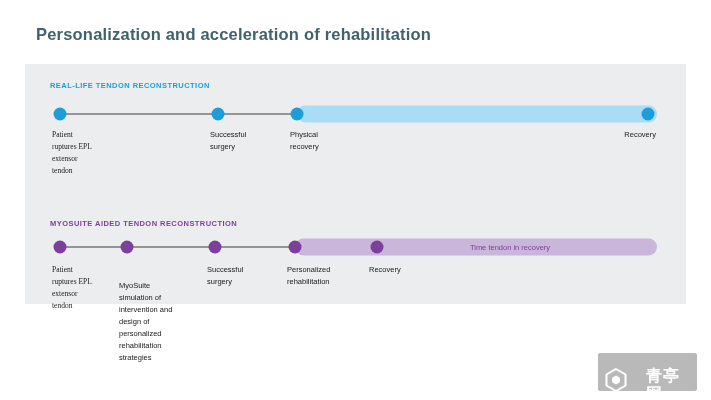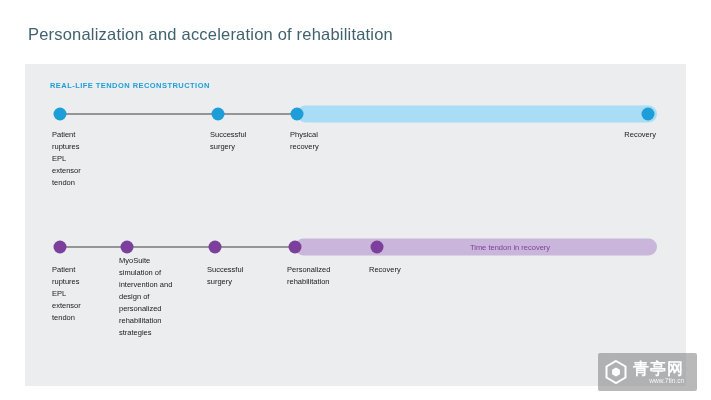--- a/index.html
+++ b/index.html
@@ -5,30 +5,30 @@
   * { margin: 0; padding: 0; box-sizing: border-box; }
   html, body { width: 711px; height: 400px; }
   body {
     position: relative;
     background: #ffffff;
     font-family: "Liberation Sans", sans-serif;
     overflow: hidden;
   }
   .page-title {
     position: absolute;
-    left: 28px; top: 25px;
+    left: 36px; top: 25px;
     font-size: 16.5px;
-    font-weight: 400;
+    font-weight: 700;
     letter-spacing: 0.2px;
     color: #40626e;
   }
   .card {
     position: absolute;
     left: 25px; top: 64px;
-    width: 661px; height: 322px;
+    width: 661px; height: 240px;
     background: #ebedef;
   }
   .tl-header {
     position: absolute;
     left: 25px;
     font-size: 7.5px;
     font-weight: bold;
     letter-spacing: 0.45px;
     text-transform: uppercase;
   }
@@ -55,38 +55,37 @@
     transform: translate(-50%, -50%);
   }
   .dot-blue   { background: #1d9ed9; }
   .dot-purple { background: #7c3f9c; }
   .ms-label {
     position: absolute;
     font-size: 7.5px;
     line-height: 1.6;
     color: #1a1a1a;
   }
-  .w-narrow { width: 40px; }
+  .w-narrow { width: 40px; font-family: Liberation Serif, serif; }
   .w-mid    { width: 45px; }
   .bar-label {
     position: absolute;
     font-size: 7.5px;
     color: #7c3f9c;
     text-align: center;
   }
   .watermark {
     position: absolute;
     right: 14px; bottom: 9px;
     width: 99px; height: 38px;
     background: rgba(128, 128, 128, 0.55);
     border-radius: 2px;
     display: flex;
-    align-items: center;
-    padding: 4px 6px;
-    gap: 5px;
+    padding: 14px 6px;
+    gap: 18px;
   }
   .wm-text-col { display: flex; flex-direction: column; align-items: flex-start; }
   .wm-brand {
     color: #ffffff;
     font-size: 16px;
     font-weight: bold;
     line-height: 1.1;
     letter-spacing: 1px;
   }
   .wm-url {
@@ -111,33 +110,34 @@
   <div class="dot dot-blue" style="left:35px;  top:50px"></div>
   <div class="dot dot-blue" style="left:193px; top:50px"></div>
   <div class="dot dot-blue" style="left:272px; top:50px"></div>
   <div class="dot dot-blue" style="left:623px; top:50px"></div>
 
   <div class="ms-label w-narrow" style="left:27px;  top:65px">Patient ruptures EPL extensor tendon</div>
   <div class="ms-label w-mid" style="left:185px; top:65px">Successful surgery</div>
   <div class="ms-label w-mid" style="left:265px; top:65px">Physical recovery</div>
   <div class="ms-label" style="right:30px; top:65px; text-align:right">Recovery</div>
 
+  <h2 class="tl-header purple-text" style="top:155px">MYOSUITE AIDED TENDON RECONSTRUCTION</h2>
 
   <div class="connector" style="left:35px; top:183px; width:317px"></div>
   <div class="bar bar-purple" style="left:270px; top:183px; width:362px"></div>
   <div class="bar-label" style="left:385px; top:179px; width:200px">Time tendon in recovery</div>
 
   <div class="dot dot-purple" style="left:35px;  top:183px"></div>
   <div class="dot dot-purple" style="left:102px; top:183px"></div>
   <div class="dot dot-purple" style="left:190px; top:183px"></div>
   <div class="dot dot-purple" style="left:270px; top:183px"></div>
   <div class="dot dot-purple" style="left:352px; top:183px"></div>
 
   <div class="ms-label w-narrow" style="left:27px; top:200px">Patient ruptures EPL extensor tendon</div>
-  <div class="ms-label" style="left:94px; top:191px; width:62px">MyoSuite simulation of intervention and design of personalized rehabilitation strategies</div>
+  <div class="ms-label" style="left:94px; top:216px; width:62px">MyoSuite simulation of intervention and design of personalized rehabilitation strategies</div>
   <div class="ms-label w-mid" style="left:182px; top:200px">Successful surgery</div>
   <div class="ms-label" style="left:262px; top:200px; width:66px">Personalized rehabilitation</div>
   <div class="ms-label" style="left:344px; top:200px; width:45px">Recovery</div>
 </div>
 
 <div class="watermark">
   <span style="display:inline-flex">
     <svg width="24" height="26" viewBox="0 0 24 26">
       <polygon points="12,2 21.5,7.5 21.5,18.5 12,24 2.5,18.5 2.5,7.5" fill="none" stroke="#ffffff" stroke-width="2"></polygon>
       <polygon points="12,8.5 15.9,10.75 15.9,15.25 12,17.5 8.1,15.25 8.1,10.75" fill="#ffffff"></polygon>

